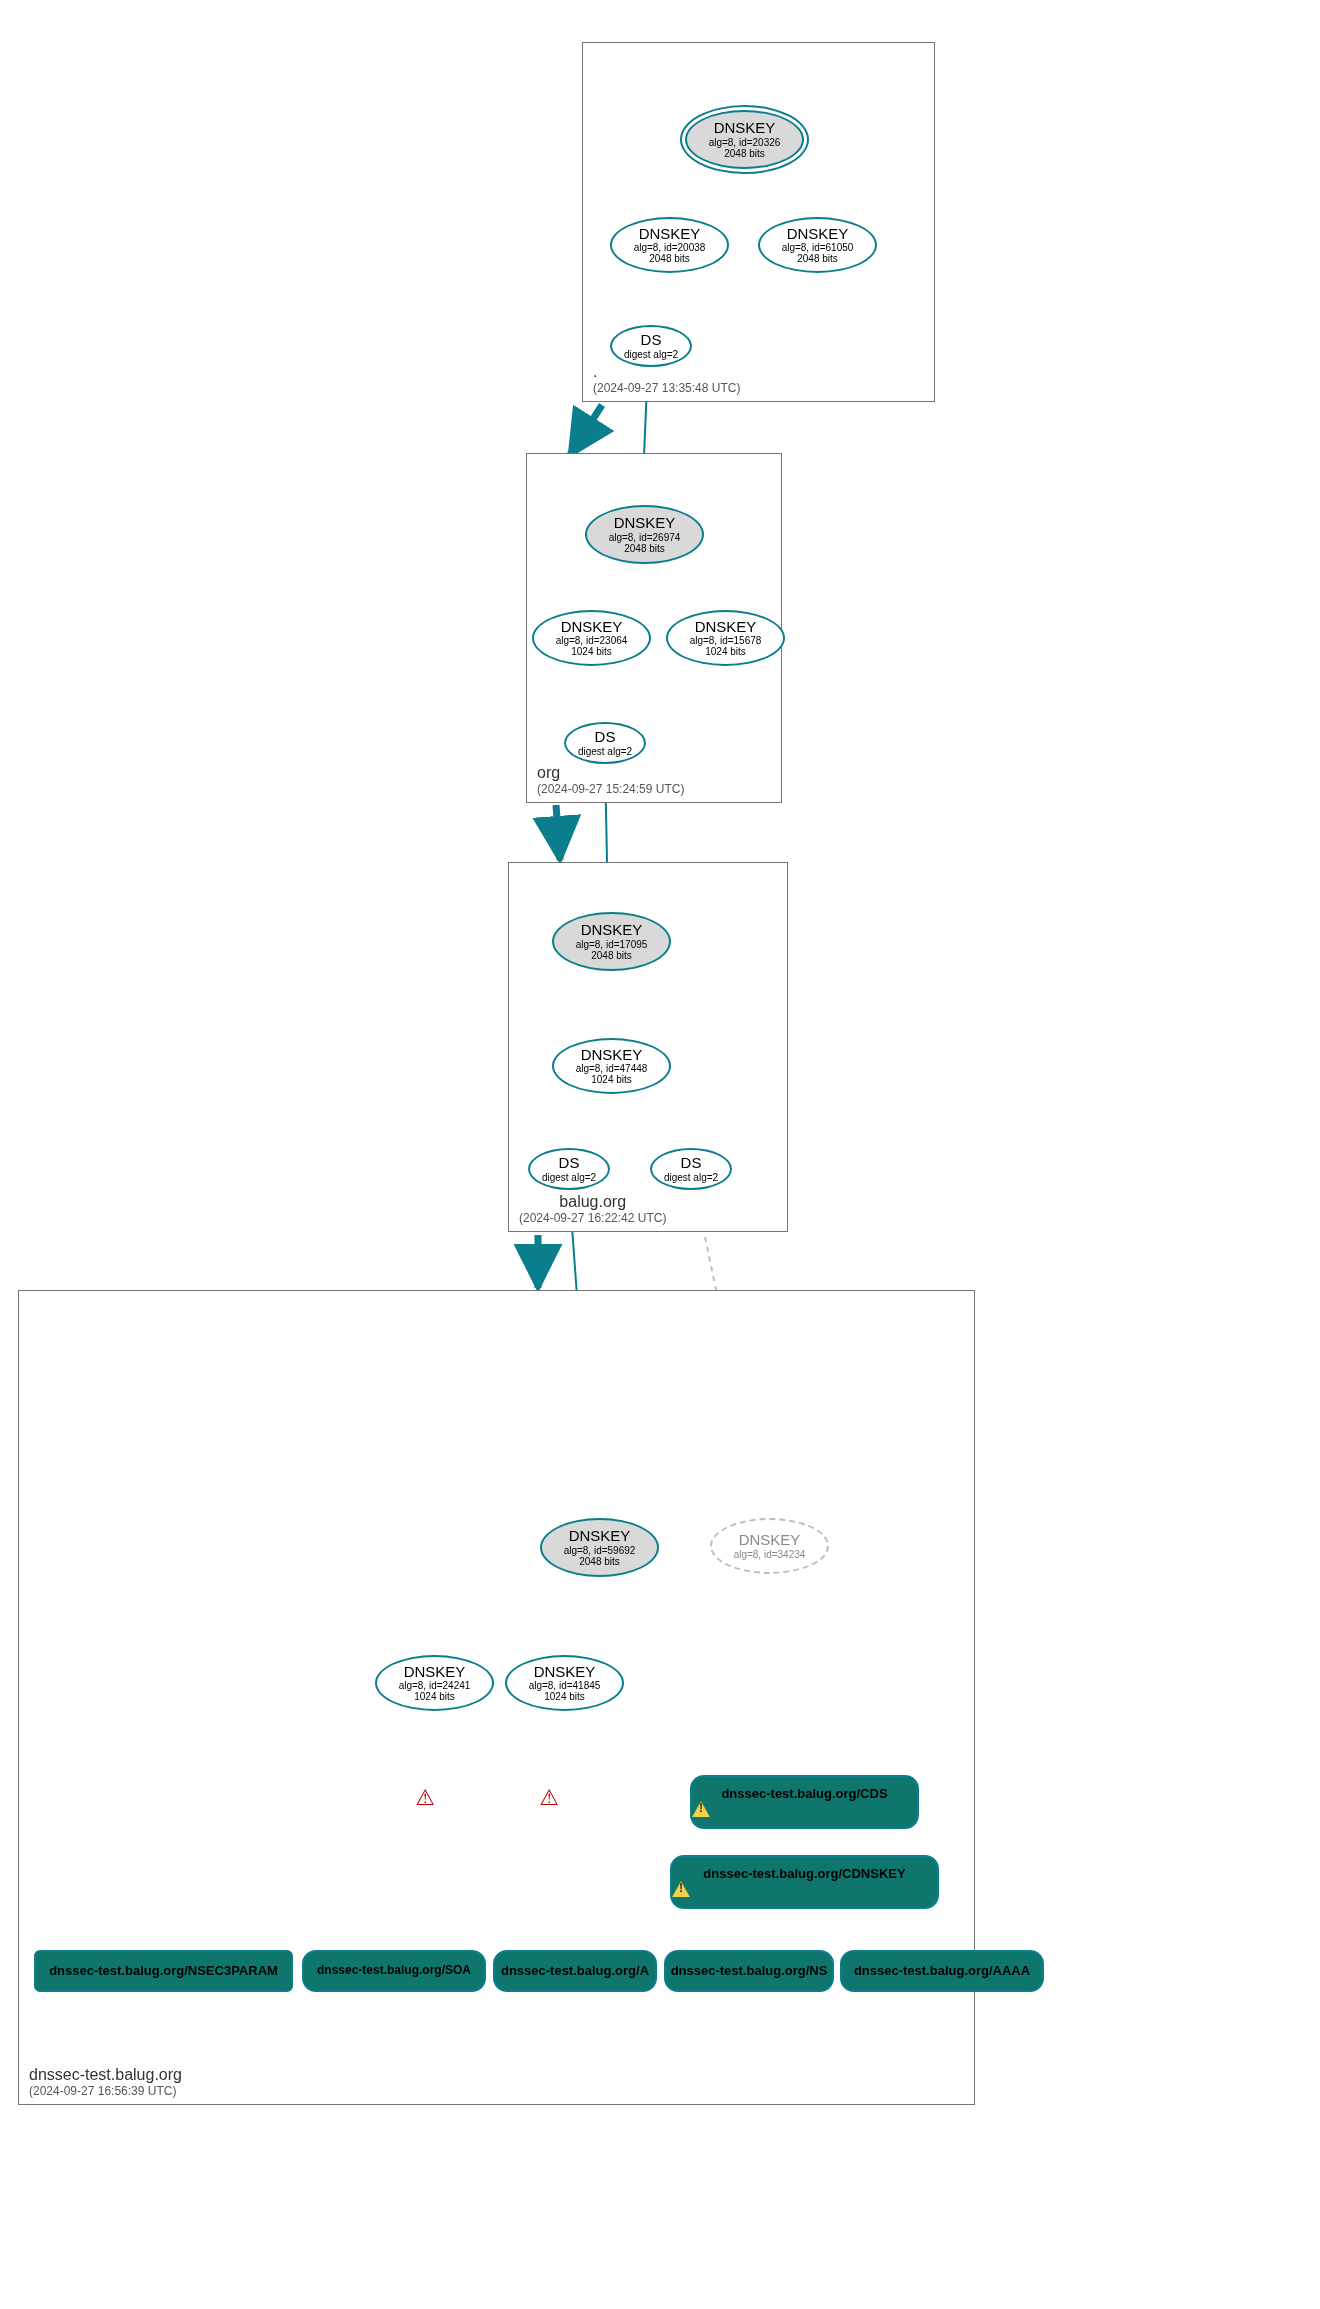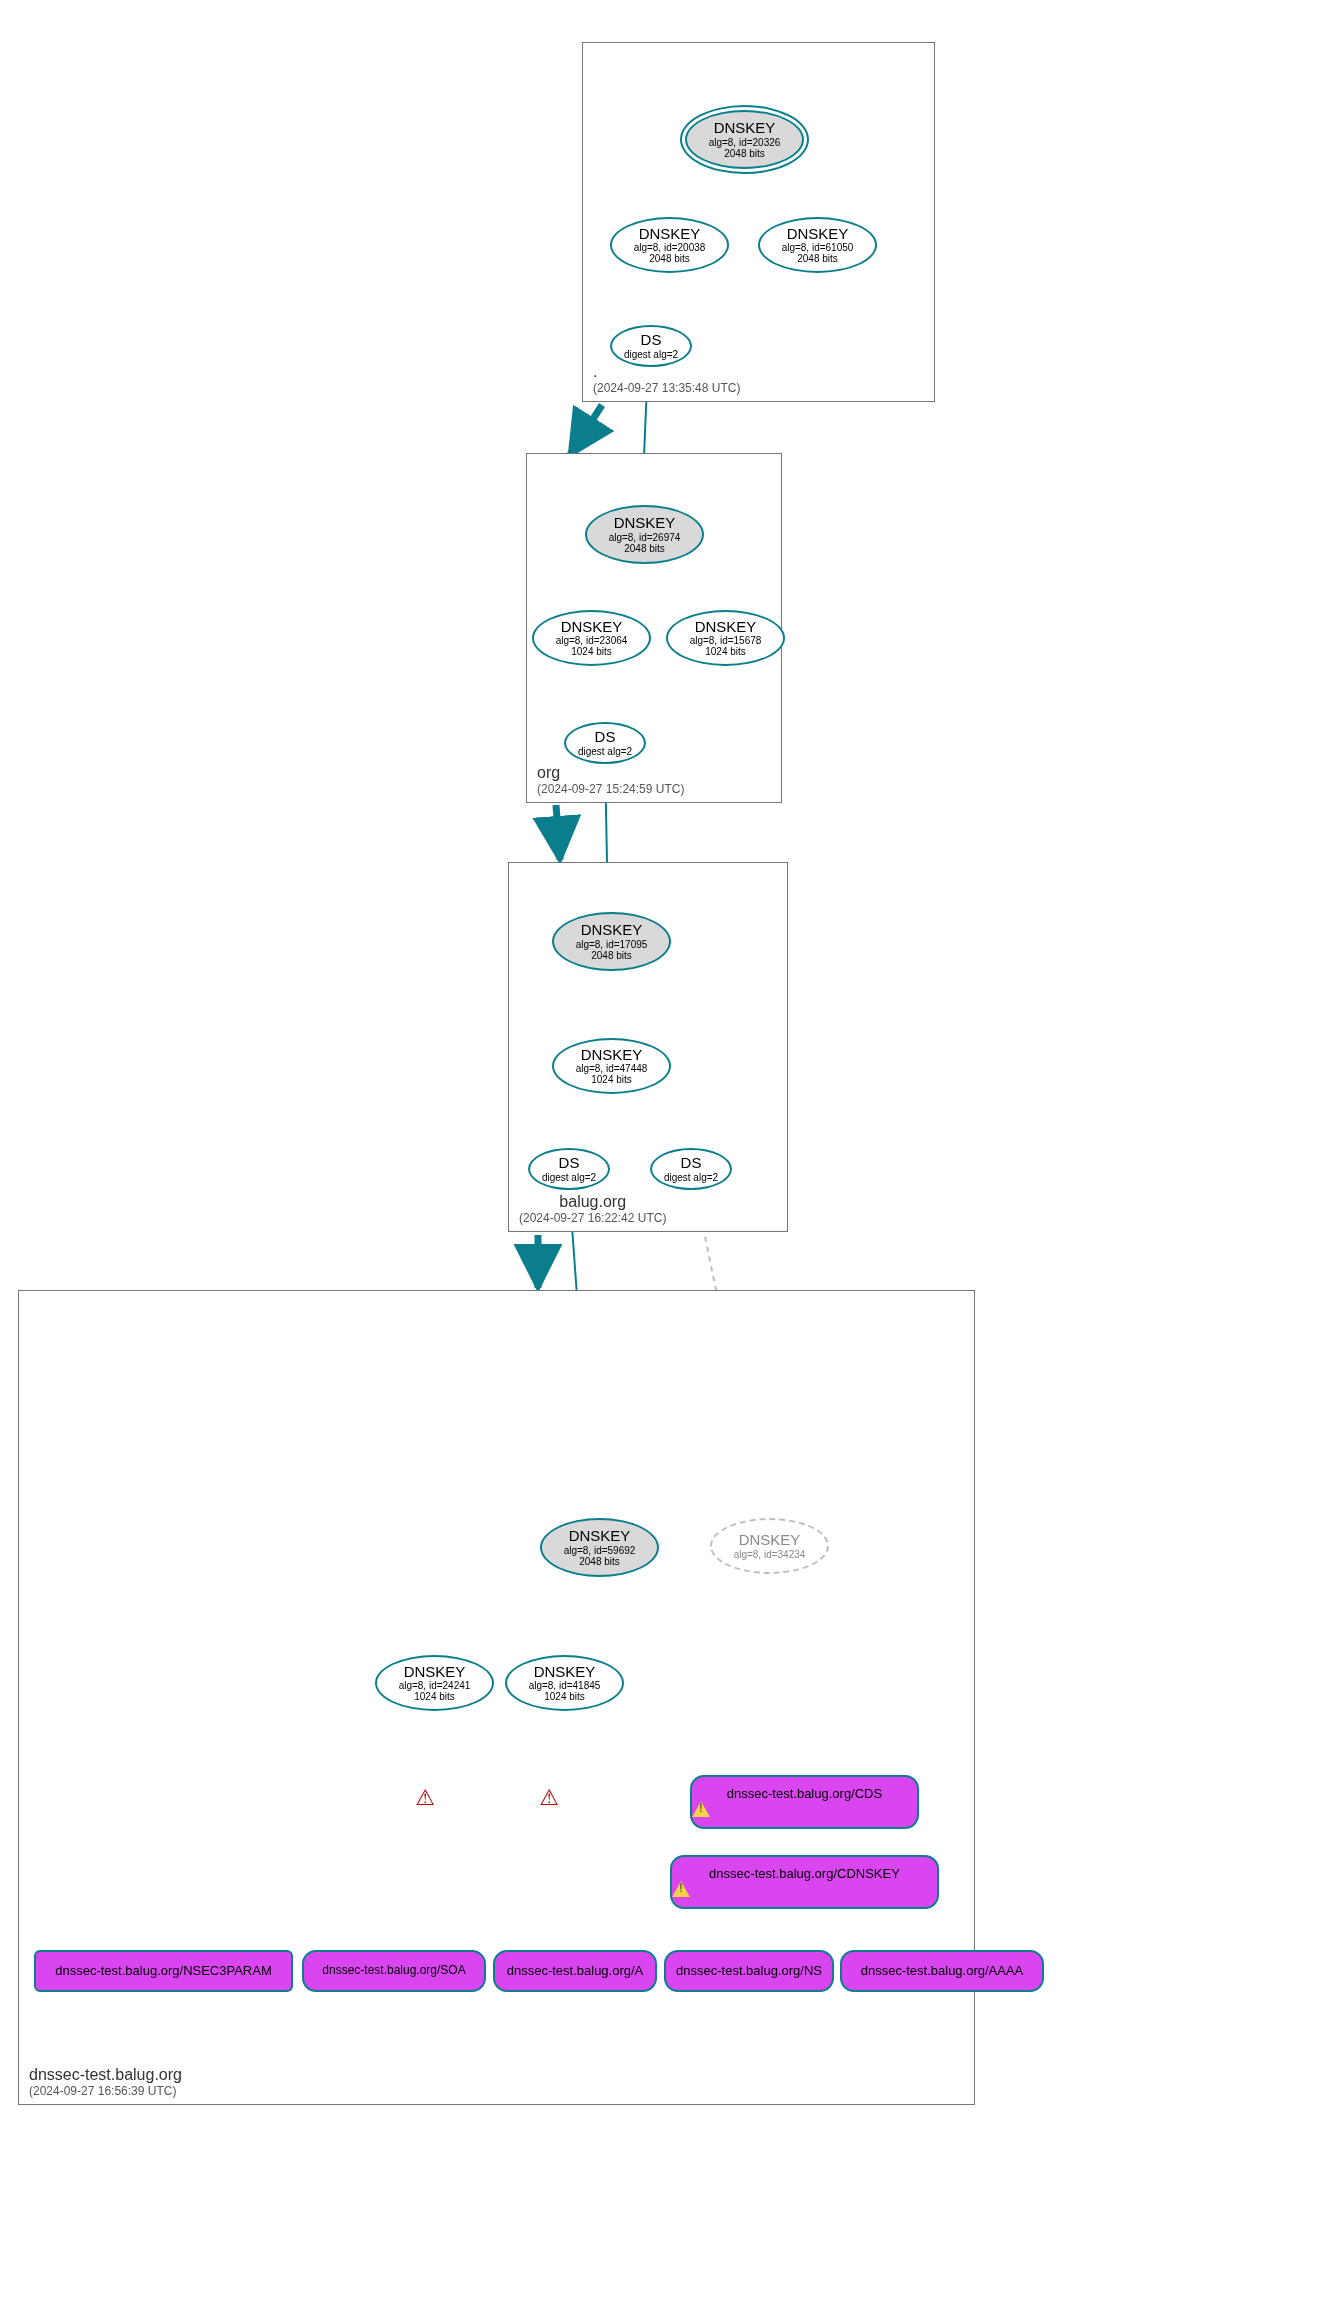--- a/index.html
+++ b/index.html
@@ -55,21 +55,22 @@
     border-radius: 50%;
     pointer-events: none;
   }
   .ellipse.dashed {
     border: 2px dashed #bdbdbd;
     color: #8a8a8a;
   }
   .rrect {
     border: 2px solid #0a7e8c;
     border-radius: 14px;
-    background: #d946ef;
+    background: #0f766e;
+    font-weight: bold;
   }
   .warn {
     color: #b00;
     font-size: 22px;
     line-height: 1;
   }
   .warn-yellow {
     display: inline-block;
     width: 18px; height: 16px;
     background: #f3d24a;

